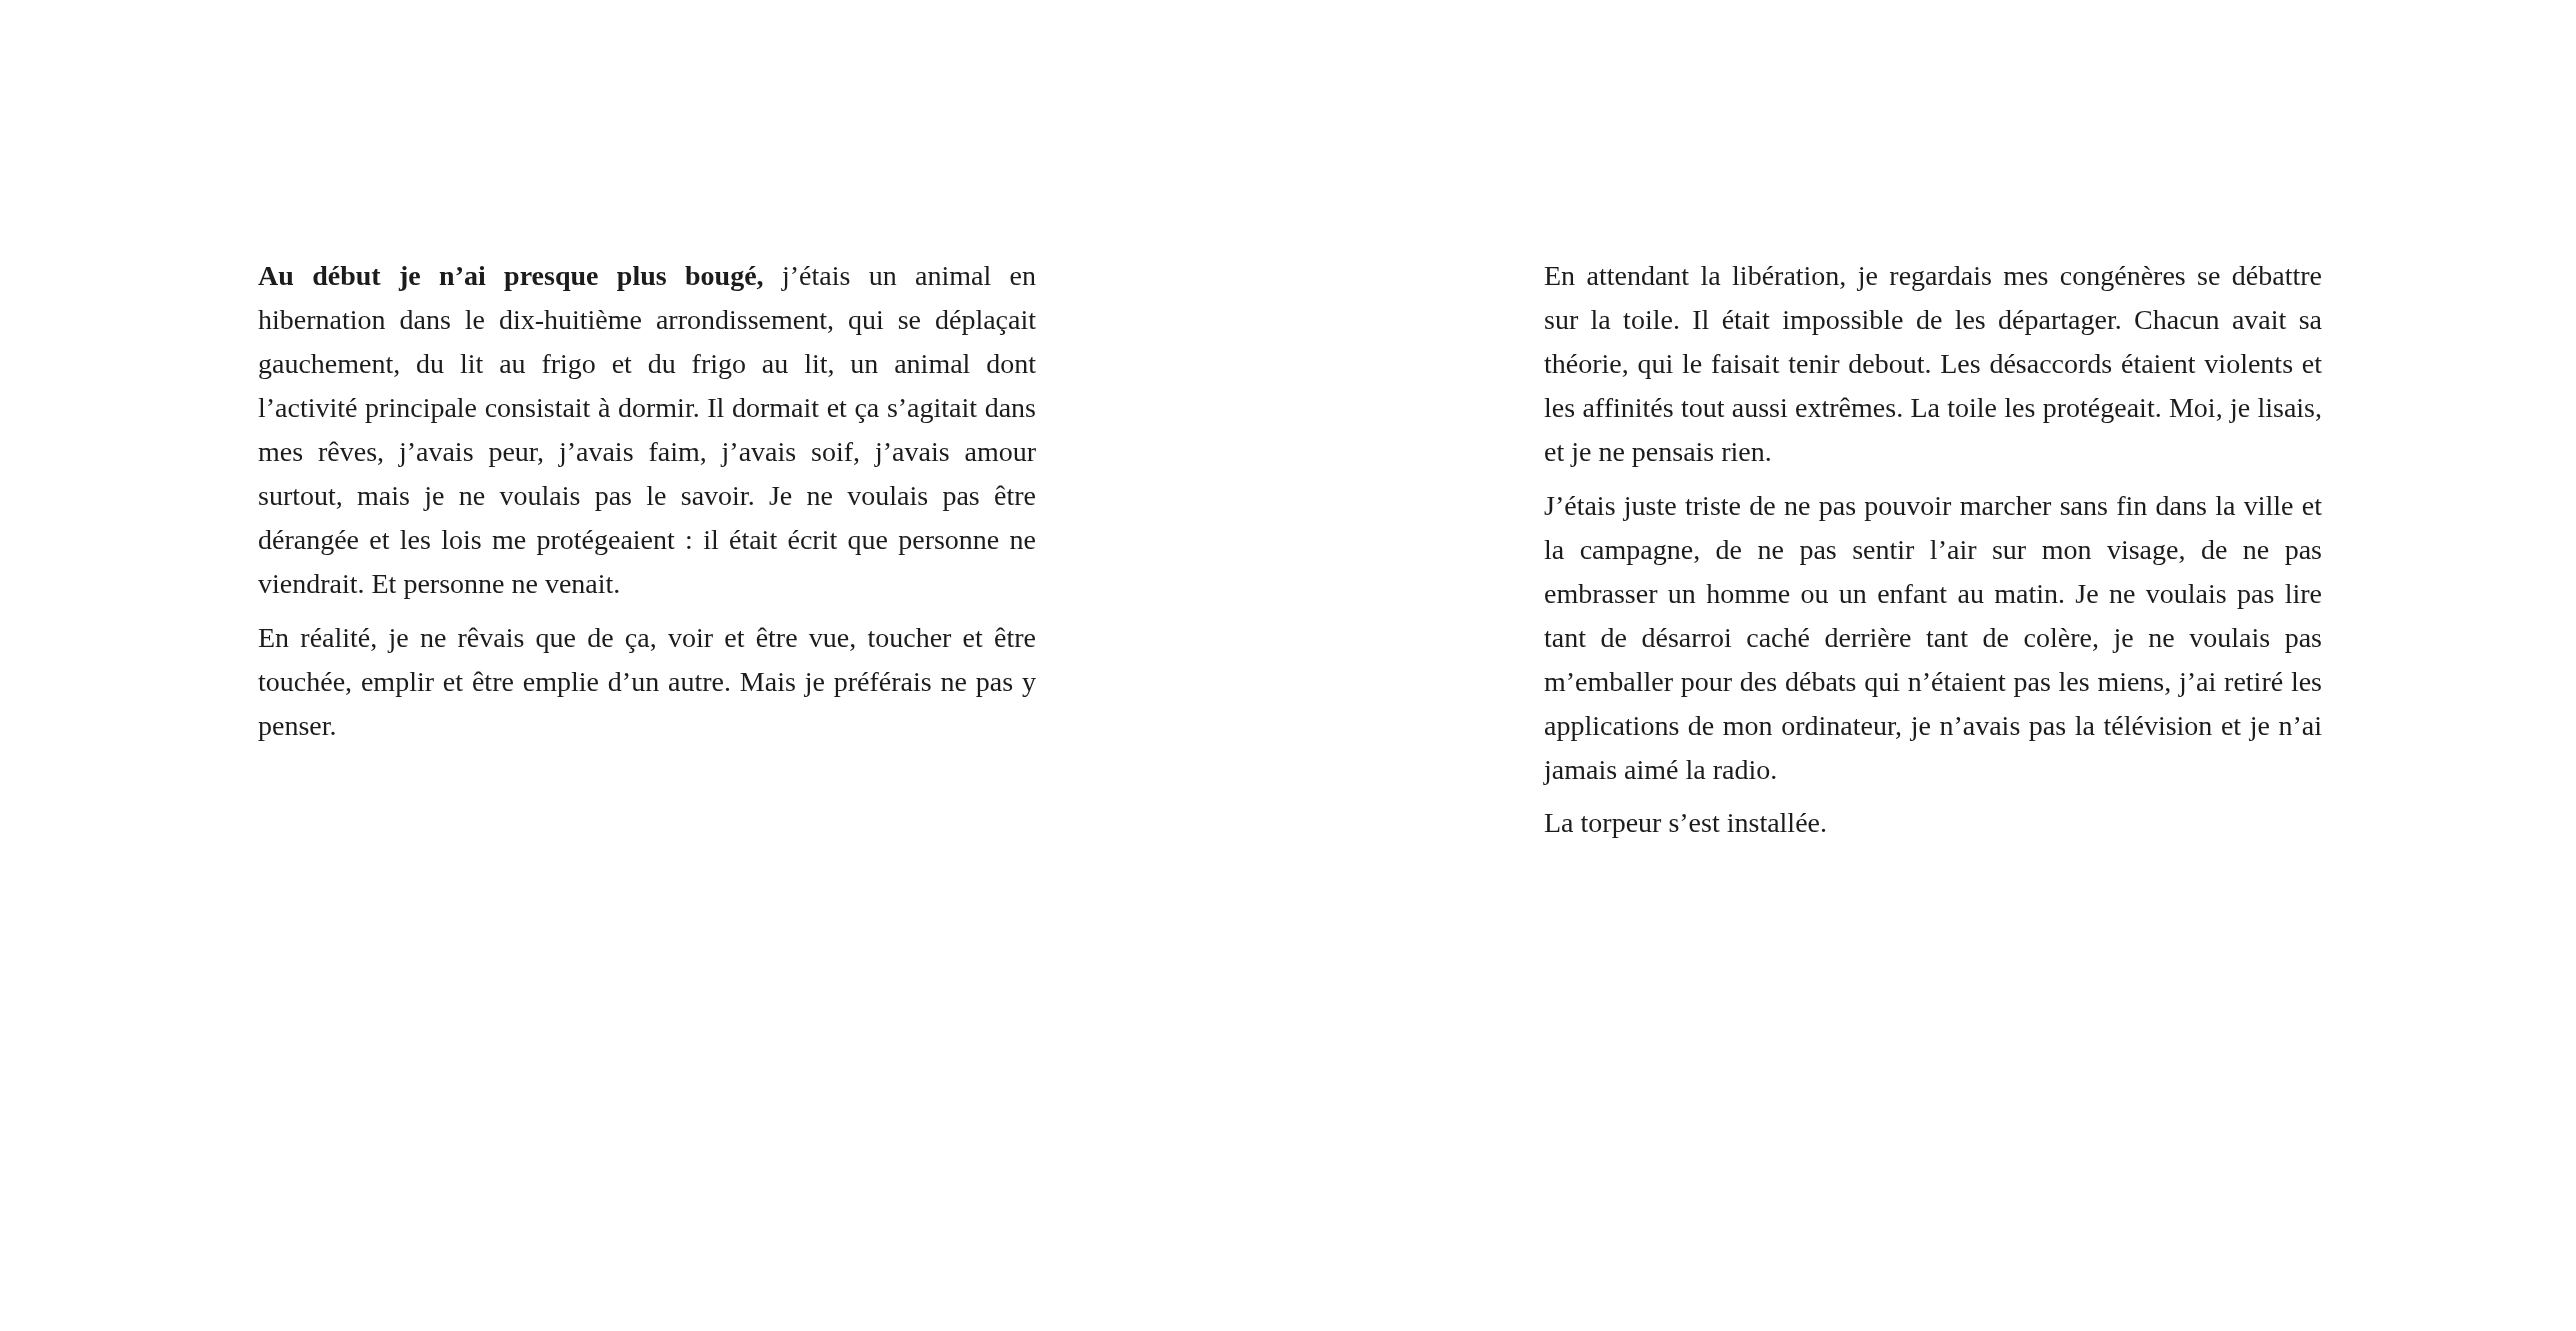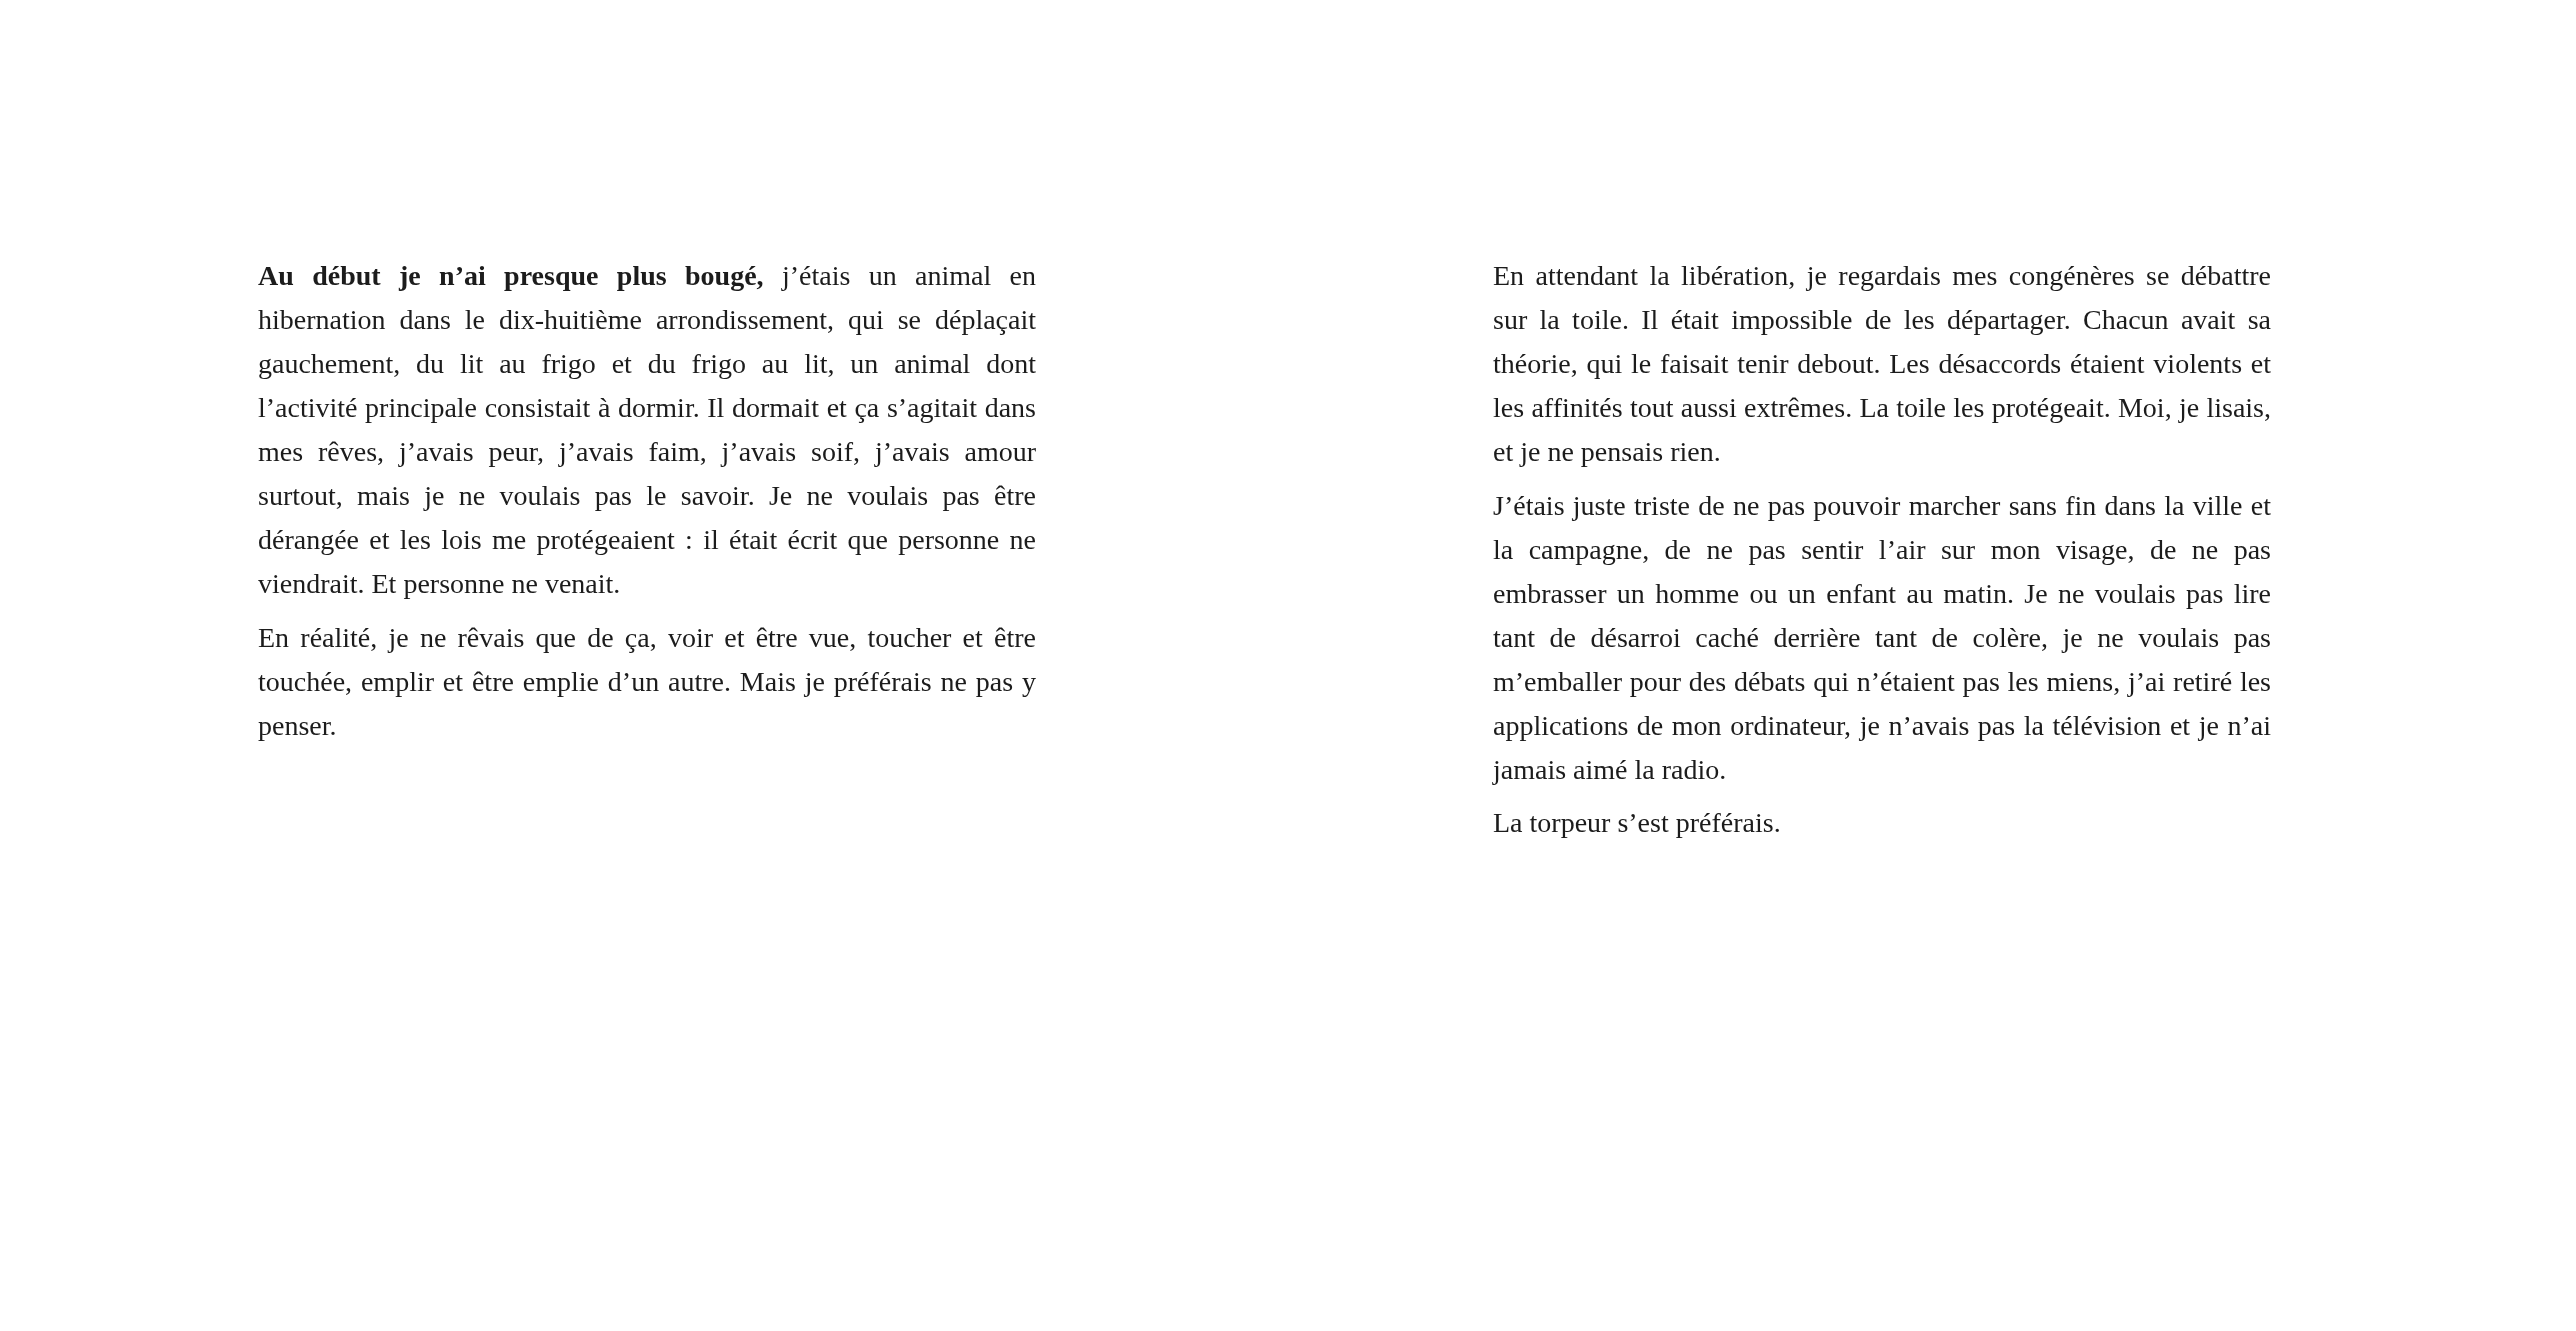--- a/index.html
+++ b/index.html
@@ -22,21 +22,21 @@
     top: 254px;
     width: 778px;
     font-family: "Liberation Serif", "DejaVu Serif", serif;
     font-size: 28px;
     line-height: 44px;
     color: #1c1c1c;
     text-align: justify;
     text-justify: inter-word;
   }
   .page-column.left  { left: 258px; }
-  .page-column.right { left: 1493px; }
+  .page-column.right { left: 1544px; }
   .para {
     margin: 0 0 9.5px 0;
     padding: 0;
   }
   .lead-bold {
     font-weight: 700;
   }
 </style>
 </head>
 <body style="background: rgb(255, 255, 255);">
@@ -44,17 +44,17 @@
 <div class="spread">
 
   <div class="page-column left" style="color: rgb(28, 28, 28);">
     <p class="para"><span class="lead-bold">Au début je n’ai presque plus bougé,</span><span> j’étais un animal en hibernation dans le dix-huitième arrondissement, qui se déplaçait gauchement, du lit au frigo et du frigo au lit, un animal dont l’activité principale consistait à dormir. Il dormait et ça s’agitait dans mes rêves, j’avais peur, j’avais faim, j’avais soif, j’avais amour surtout, mais je ne voulais pas le savoir. Je ne voulais pas être dérangée et les lois me protégeaient&nbsp;: il était écrit que personne ne viendrait. Et personne ne venait.</span></p>
     <p class="para">En réalité, je ne rêvais que de ça, voir et être vue, toucher et être touchée, emplir et être emplie d’un autre. Mais je préférais ne pas y penser.</p>
   </div>
 
   <div class="page-column right" style="color: rgb(28, 28, 28);">
     <p class="para">En attendant la libération, je regardais mes congénères se débattre sur la toile. Il était impossible de les départager. Chacun avait sa théorie, qui le faisait tenir debout. Les désaccords étaient violents et les affinités tout aussi extrêmes. La toile les protégeait. Moi, je lisais, et je ne pensais rien.</p>
     <p class="para">J’étais juste triste de ne pas pouvoir marcher sans fin dans la ville et la campagne, de ne pas sentir l’air sur mon visage, de ne pas embrasser un homme ou un enfant au matin. Je ne voulais pas lire tant de désarroi caché derrière tant de colère, je ne voulais pas m’emballer pour des débats qui n’étaient pas les miens, j’ai retiré les applications de mon ordinateur, je n’avais pas la télévision et je n’ai jamais aimé la radio.</p>
-    <p class="para">La torpeur s’est préférais.</p>
+    <p class="para">La torpeur s’est installée.</p>
   </div>
 
 </div>
 
 
 </body></html>

